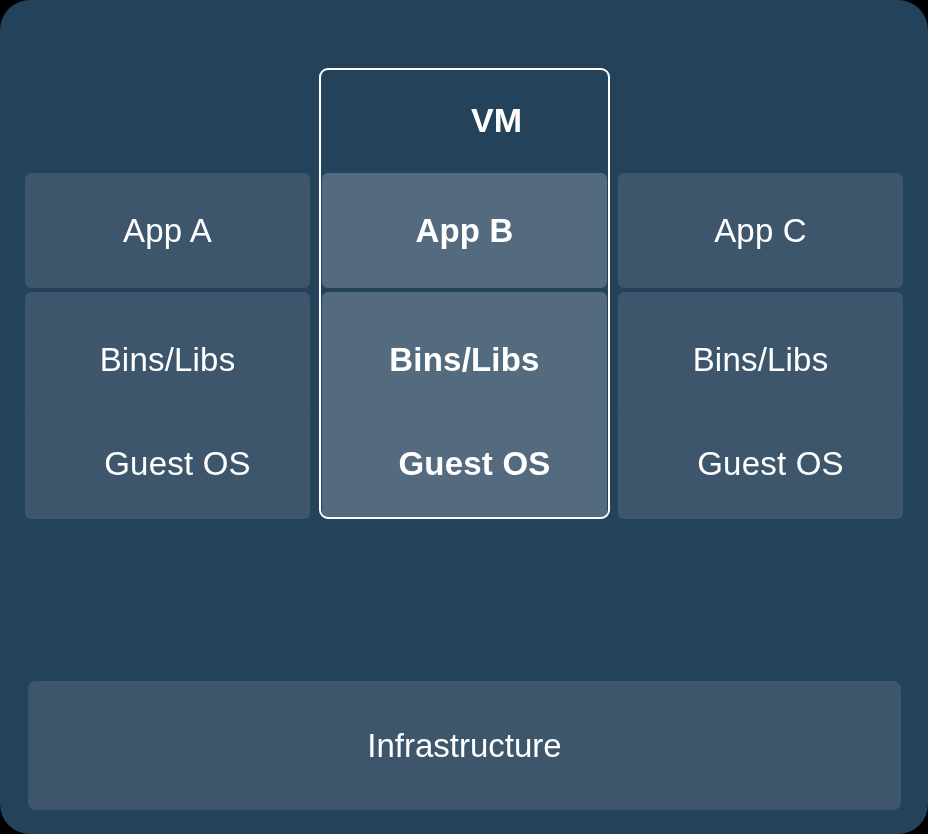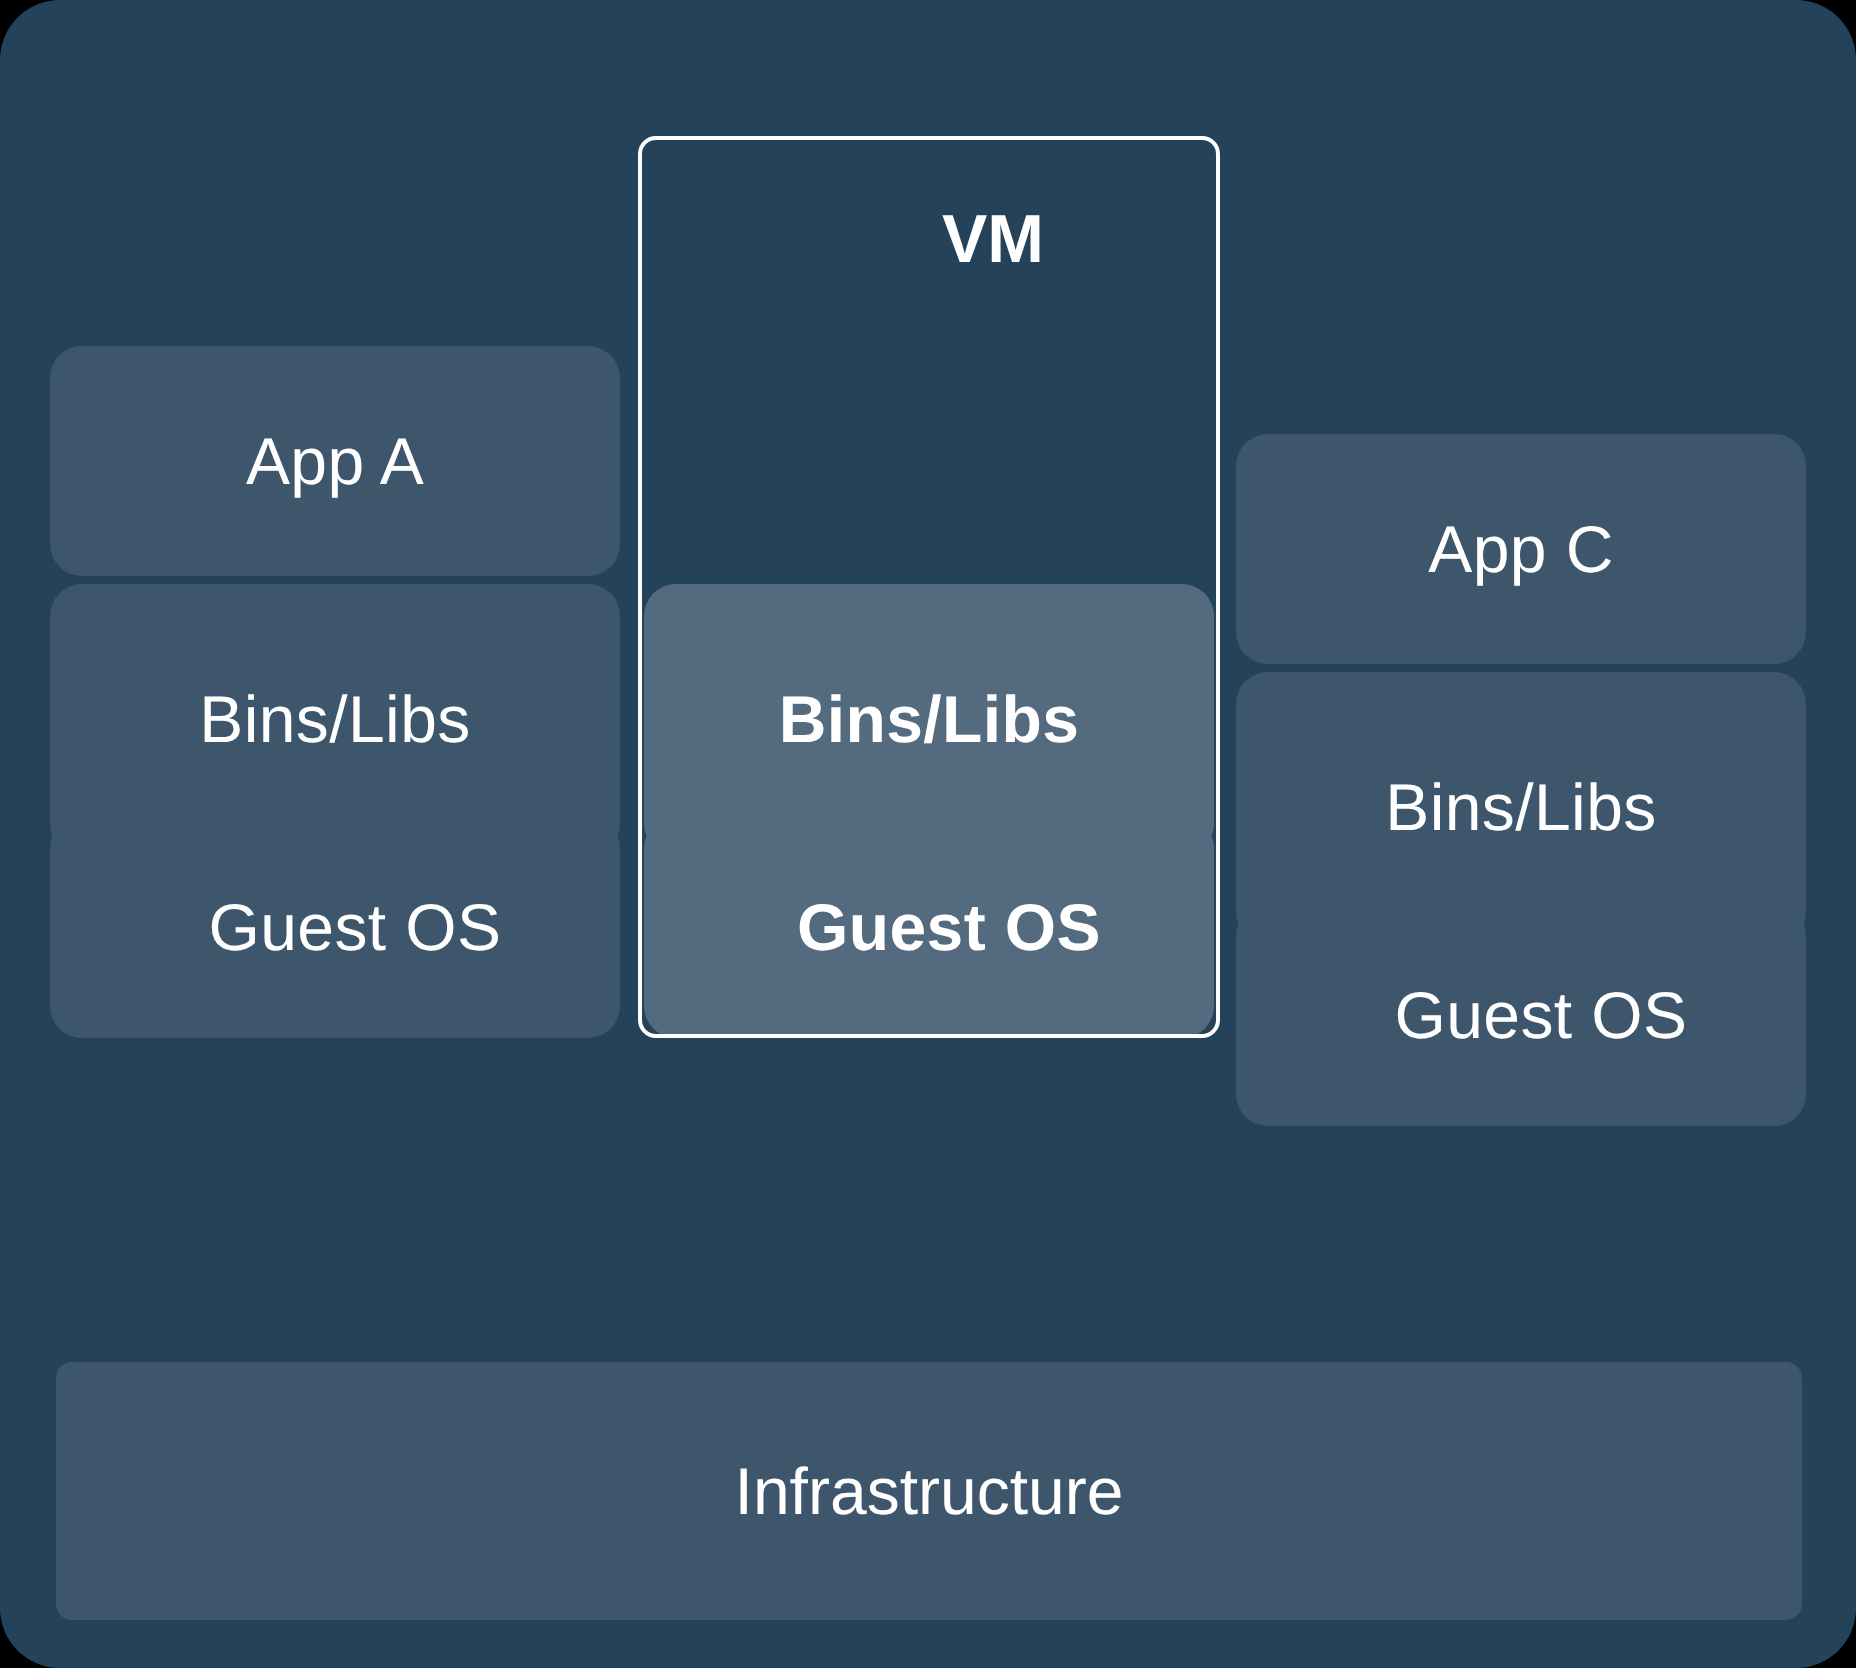--- a/index.html
+++ b/index.html
@@ -29,21 +29,21 @@
     height: 834px;
     background: #24435a;
     border-radius: 30px;
     box-sizing: border-box;
   }
 
   
   .cell {
     position: absolute;
     background: #3d566b;
-    border-radius: 16px;
+    border-radius: 6px;
     display: flex;
     align-items: center;
     justify-content: center;
     color: #ffffff;
     font-size: 33px;
     font-weight: 400;
     letter-spacing: 0.2px;
     white-space: nowrap;
     box-sizing: border-box;
   }
@@ -99,37 +99,38 @@
     font-size: 34px;
     font-weight: 700;
     z-index: 4;
     white-space: nowrap;
     margin-left: 32px;
   }
 
   
   .col-left   { left: 25px;  width: 285px; }
   .col-mid    { left: 322px; width: 285px; z-index: 2; }
-  .col-right  { left: 618px; width: 285px; margin-top: 44px; }
+  .col-right  { left: 618px; width: 285px; }
 
   .row-app    { top: 173px;  height: 115px; }
   .row-bins   { top: 292px;  height: 136px; }
   .row-guest  { top: 408px;  height: 111px; padding-left: 20px; }
 
   .bar-hyper  { top: 545px;  height: 128px; }
   .bar-infra  { top: 681px;  height: 129px; text-align: center; }
 </style>
 </head>
 <body>
 
 <div id="stage">
   <div id="panel">
 
     <div class="cell col-left row-app">App A</div>
 
+    <div class="cell vm-cell col-mid row-app">App B</div>
 
     <div class="cell col-right row-app">App C</div>
 
     <div class="cell col-left row-bins">Bins/Libs</div>
 
     <div class="cell vm-cell col-mid row-bins">Bins/Libs</div>
 
     <div class="cell col-right row-bins">Bins/Libs</div>
 
     <div class="cell col-left row-guest">Guest OS</div>

